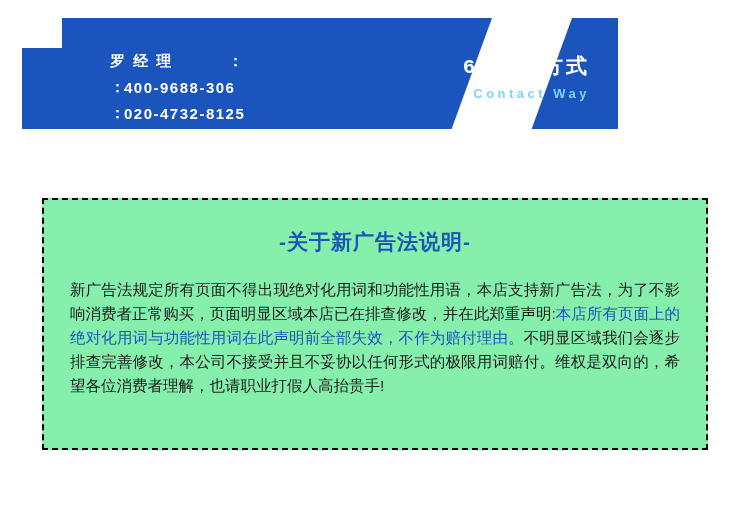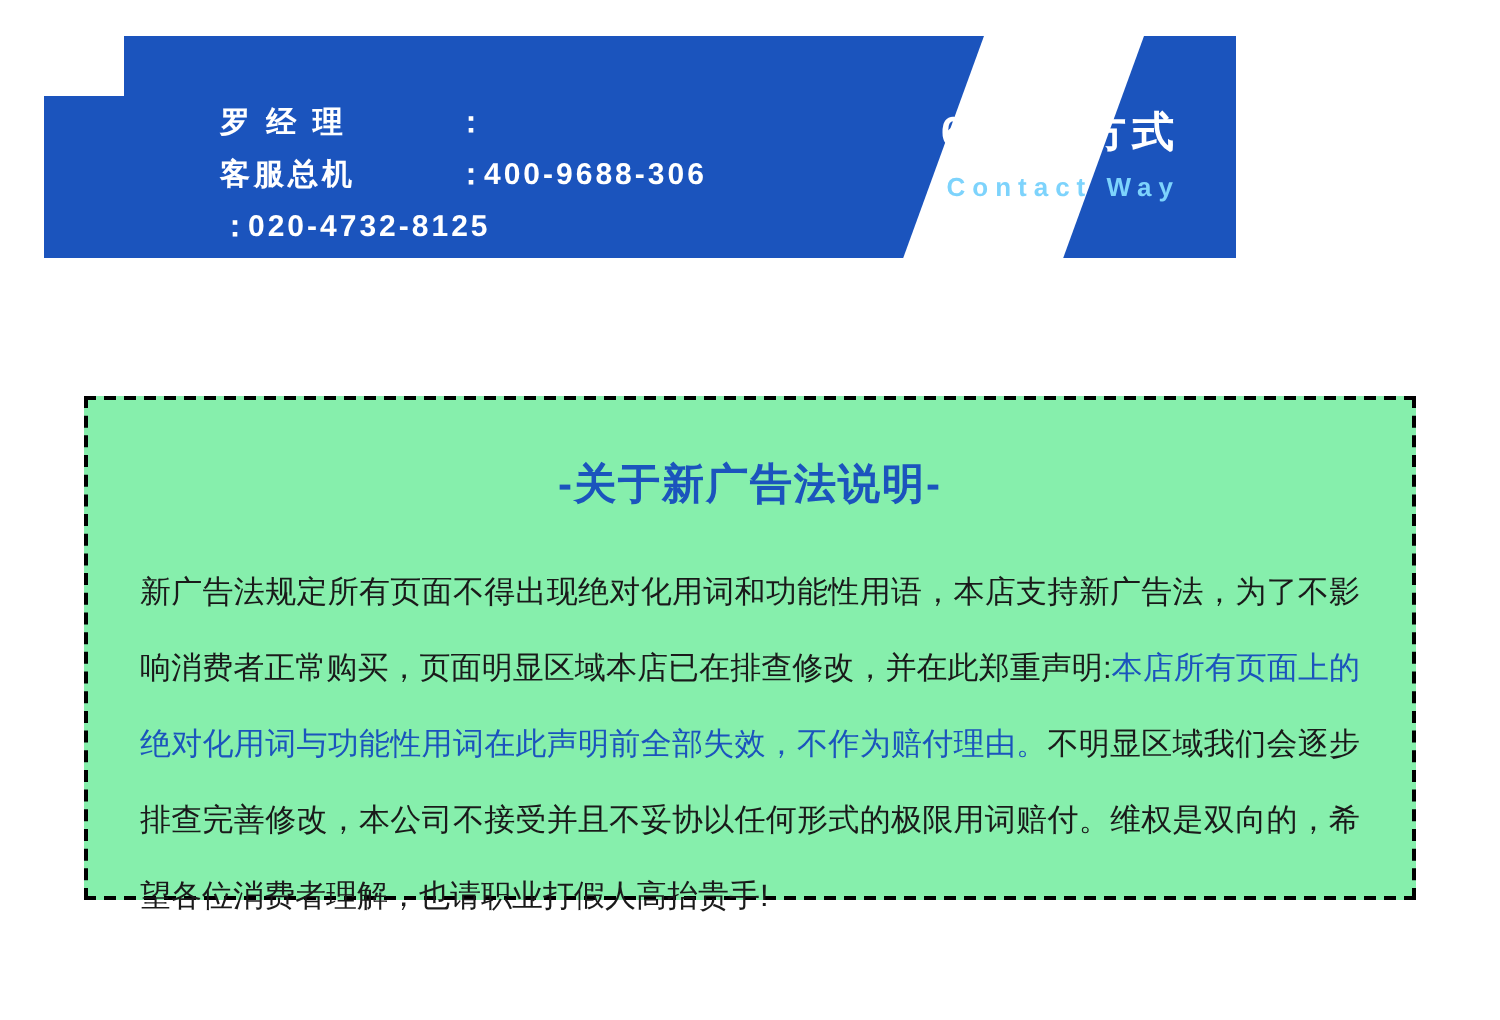--- a/index.html
+++ b/index.html
@@ -78,20 +78,21 @@
     right: 28px;
     top: 34px;
     text-align: right;
   }
   .banner-title {
     color: #ffffff;
     font-size: 21px;
     font-weight: bold;
     letter-spacing: 3px;
     white-space: nowrap;
+    font-family: Liberation Mono, monospace;
   }
   .banner-subtitle {
     color: #7dd3fc;
     font-size: 13px;
     font-weight: bold;
     letter-spacing: 3.5px;
     margin-top: 6px;
     white-space: nowrap;
   }
 
@@ -110,21 +111,21 @@
     color: #1b54bd;
     font-size: 21px;
     font-weight: bold;
     text-align: center;
     margin-top: 28px;
     letter-spacing: 1px;
   }
   .notice-body {
     margin: 22px 26px 0 26px;
     font-size: 15.5px;
-    line-height: 38px;
+    line-height: 24px;
     color: #1a1a1a;
     text-align: justify;
     text-justify: inter-ideograph;
   }
   .notice-body .blue {
     color: #1b54bd;
   }
 </style>
 </head>
 <body>
@@ -132,21 +133,20 @@
 <div class="banner">
   <div class="banner-notch"></div>
   <div class="banner-diagonal"></div>
 
   <div class="contact-list">
     <div class="contact-row">
       <span class="contact-label">罗 经 理</span>
       <span class="contact-colon">：</span>
     </div>
     <div class="contact-row">
-      <span class="contact-label">客服总机</span>
       <span class="contact-colon">：</span>
       <span class="contact-value">400-9688-306</span>
     </div>
     <div class="contact-row">
       <span class="contact-colon">：</span>
       <span class="contact-value">020-4732-8125</span>
     </div>
   </div>
 
   <div class="banner-title-wrap">

